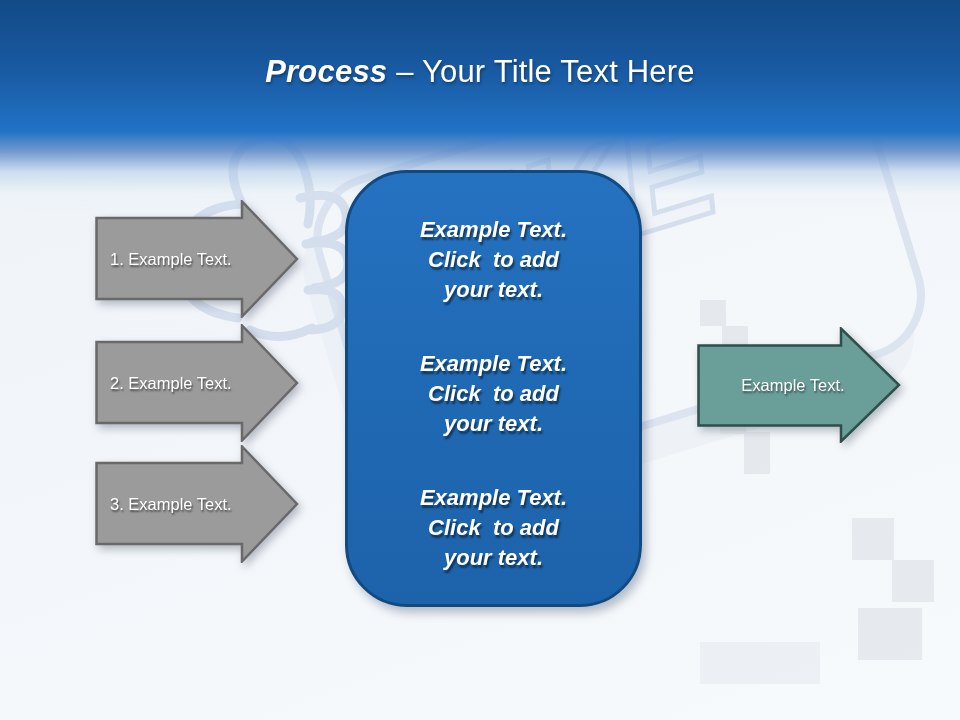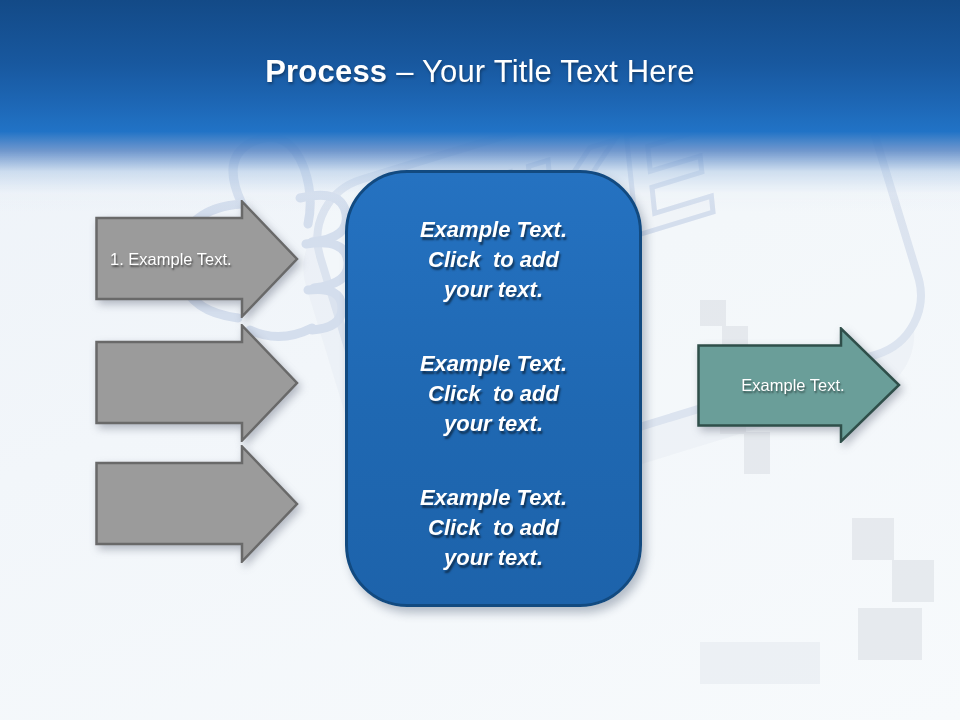--- a/index.html
+++ b/index.html
@@ -15,21 +15,21 @@
     background:linear-gradient(180deg,
       #134a87 0%, #18589f 30%, #1d66b4 48%, #2173c6 62%,
       rgba(88,134,197,0.85) 71%, rgba(168,196,228,0.48) 81%,
       rgba(226,237,248,0.15) 91%, rgba(245,249,252,0) 100%);
   }
   .title{
     position:absolute;left:0;top:54px;width:960px;text-align:center;
     color:#ffffff;font-size:31px;letter-spacing:0.2px;
     text-shadow:1px 2px 3px rgba(0,0,0,0.35);
   }
-  .title .t-bold{font-weight:bold;}
+  .title .t-bold{font-weight:bold;font-style:italic;}
   .title .t-rest{font-weight:normal;margin-left:9px;}
   
   .step{position:absolute;left:95px;width:205px;height:118px;z-index:3;}
   .step svg,.result svg{position:absolute;left:0;top:0;filter:drop-shadow(3px 4px 4px rgba(70,80,100,0.38));}
   .step-1{top:200px;padding-left:46px;}
   .step-2{top:324px;}
   .step-3{top:445px;}
   .step-label{
     position:absolute;left:15px;top:0;width:150px;height:118px;
     display:flex;align-items:center;
@@ -103,26 +103,28 @@
     <svg width="205" height="118" viewBox="0 0 205 118">
       <polygon points="1.5,18 147,18 147,1.5 202,59 147,116.5 147,99 1.5,99" fill="#9b9b9b" stroke="#696969" stroke-width="2.5"></polygon>
     </svg>
     <span class="step-label">1. Example Text.</span>
   </div>
 
   <div class="step step-2">
     <svg width="205" height="118" viewBox="0 0 205 118">
       <polygon points="1.5,18 147,18 147,1.5 202,59 147,116.5 147,99 1.5,99" fill="#9b9b9b" stroke="#696969" stroke-width="2.5"></polygon>
     </svg>
+    <span class="step-label">2. Example Text.</span>
   </div>
 
   <div class="step step-3">
     <svg width="205" height="118" viewBox="0 0 205 118">
       <polygon points="1.5,18 147,18 147,1.5 202,59 147,116.5 147,99 1.5,99" fill="#9b9b9b" stroke="#696969" stroke-width="2.5"></polygon>
     </svg>
+    <span class="step-label">3. Example Text.</span>
   </div>
 
   <div class="panel">
     <div class="block">
       <div>Example Text.</div>
       <div>Click  to add</div>
       <div>your text.</div>
     </div>
     <div class="block">
       <div>Example Text.</div>

